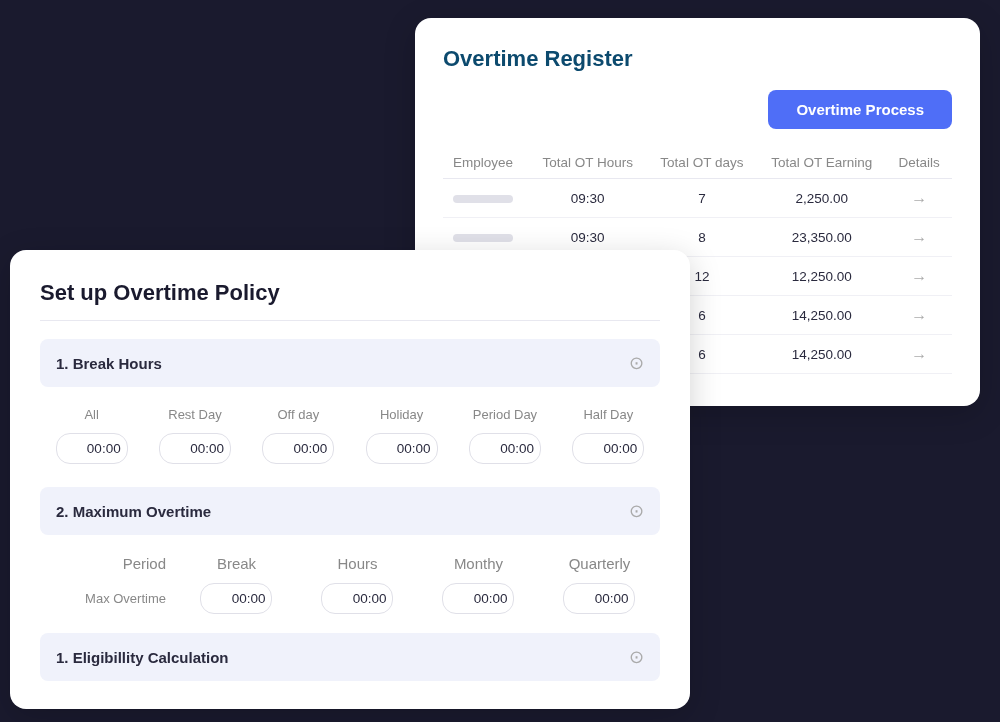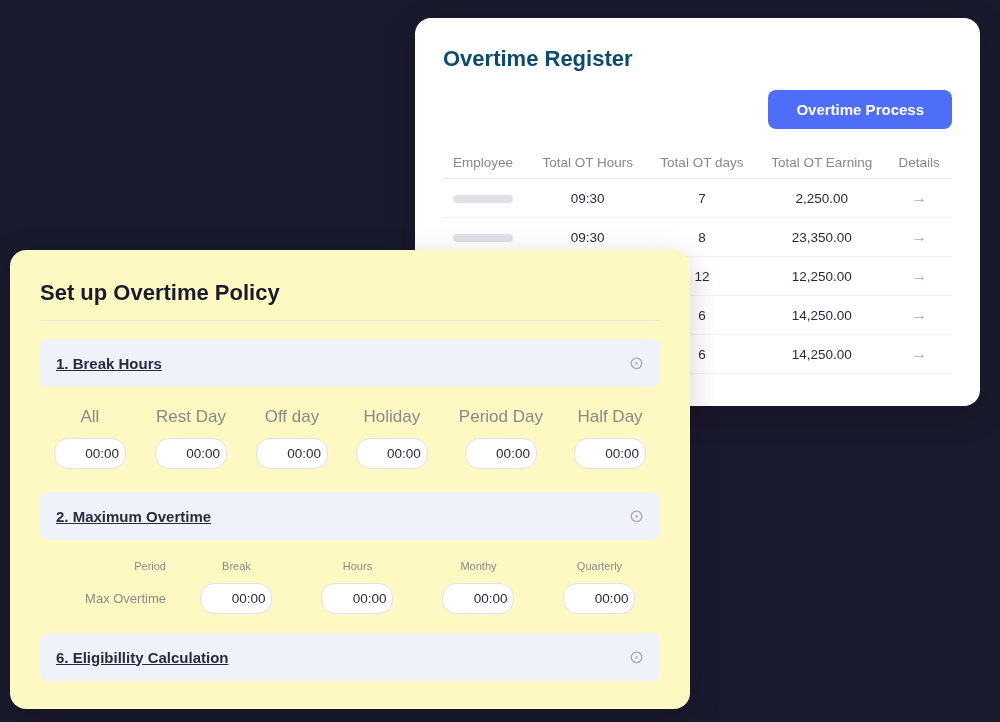--- a/index.html
+++ b/index.html
@@ -100,21 +100,21 @@
       font-size: 16px;
       cursor: pointer;
     }
 
     
     .card-policy {
       position: absolute;
       top: 250px;
       left: 10px;
       width: 680px;
-      background: #fef9c3;
+      background: #ffffff;
       border-radius: 16px;
       padding: 30px 30px 28px 30px;
       box-shadow: 0 8px 32px rgba(0,0,0,0.18);
     }
 
     .card-policy-title {
       font-size: 22px;
       font-weight: 700;
       color: #1a1a2e;
       margin-bottom: 18px;
@@ -130,37 +130,36 @@
       border-radius: 8px;
       padding: 13px 16px;
       margin-bottom: 14px;
       cursor: pointer;
     }
 
     .section-title {
       font-size: 15px;
       font-weight: 600;
       color: #2a2a3e;
-      text-decoration: underline;
     }
 
     .section-icon {
       color: #aaa;
       font-size: 18px;
     }
 
     
     .break-hours-table {
       width: 100%;
       border-collapse: collapse;
       margin-bottom: 18px;
     }
 
     .break-hours-table th {
-      font-size: 17px;
+      font-size: 13px;
       color: #888;
       font-weight: 500;
       padding: 6px 10px;
       text-align: center;
     }
 
     .break-hours-table td {
       padding: 5px 8px;
       text-align: center;
     }
@@ -178,21 +177,21 @@
     }
 
     
     .max-ot-table {
       width: 100%;
       border-collapse: collapse;
       margin-bottom: 14px;
     }
 
     .max-ot-table th {
-      font-size: 11px;
+      font-size: 15px;
       color: #888;
       font-weight: 500;
       padding: 6px 10px;
       text-align: center;
     }
 
     .max-ot-table th:first-child {
       text-align: right;
     }
 
@@ -324,17 +323,17 @@
         <td><input class="time-input" type="text" value="00:00" style=""></td>
         <td><input class="time-input" type="text" value="00:00" style=""></td>
         <td><input class="time-input" type="text" value="00:00" style=""></td>
         <td><input class="time-input" type="text" value="00:00" style=""></td>
       </tr>
     </tbody>
   </table>
 
   <div class="section-3">
     <div class="section-header">
-      <span class="section-title">6. Eligibillity Calculation</span>
+      <span class="section-title">1. Eligibillity Calculation</span>
       <span class="section-icon">⊙</span>
     </div>
   </div>
 </div>
 
 </body></html>

